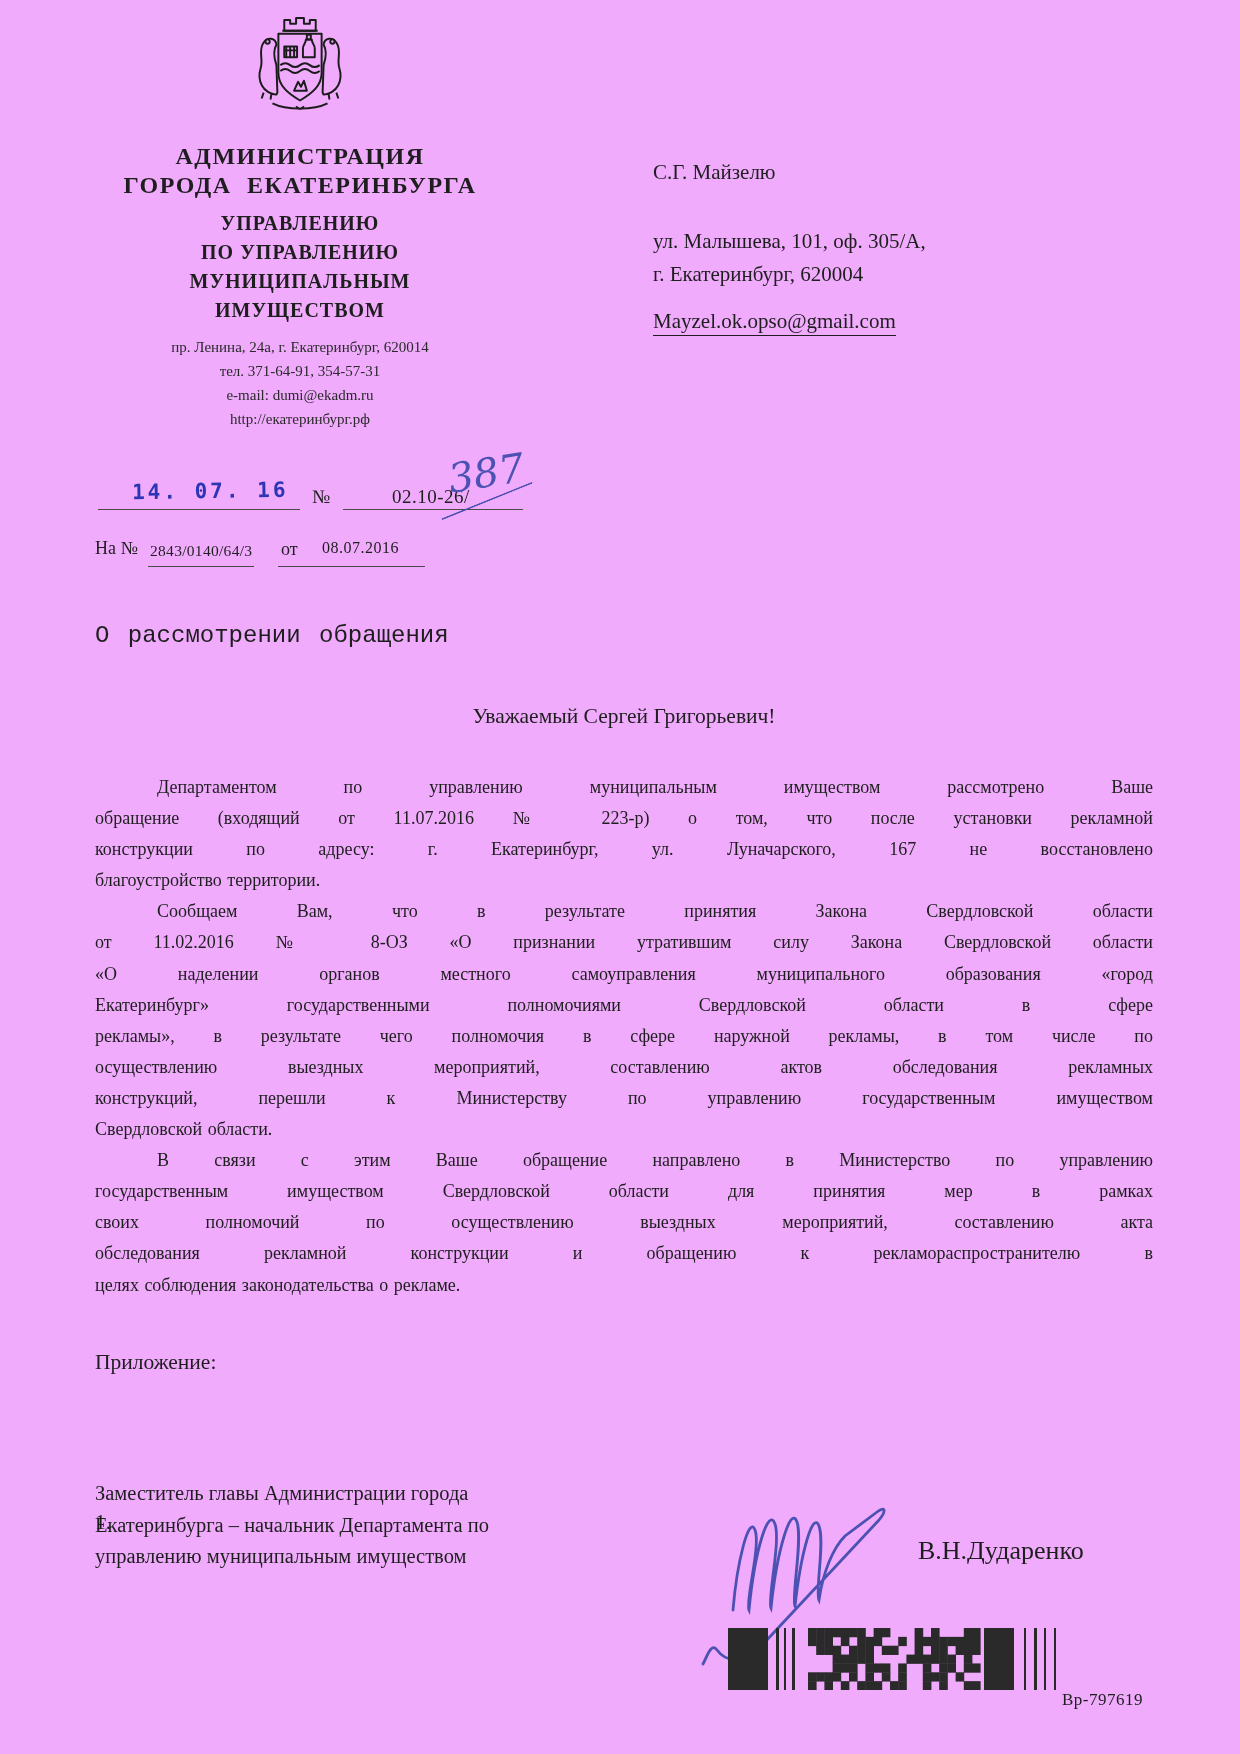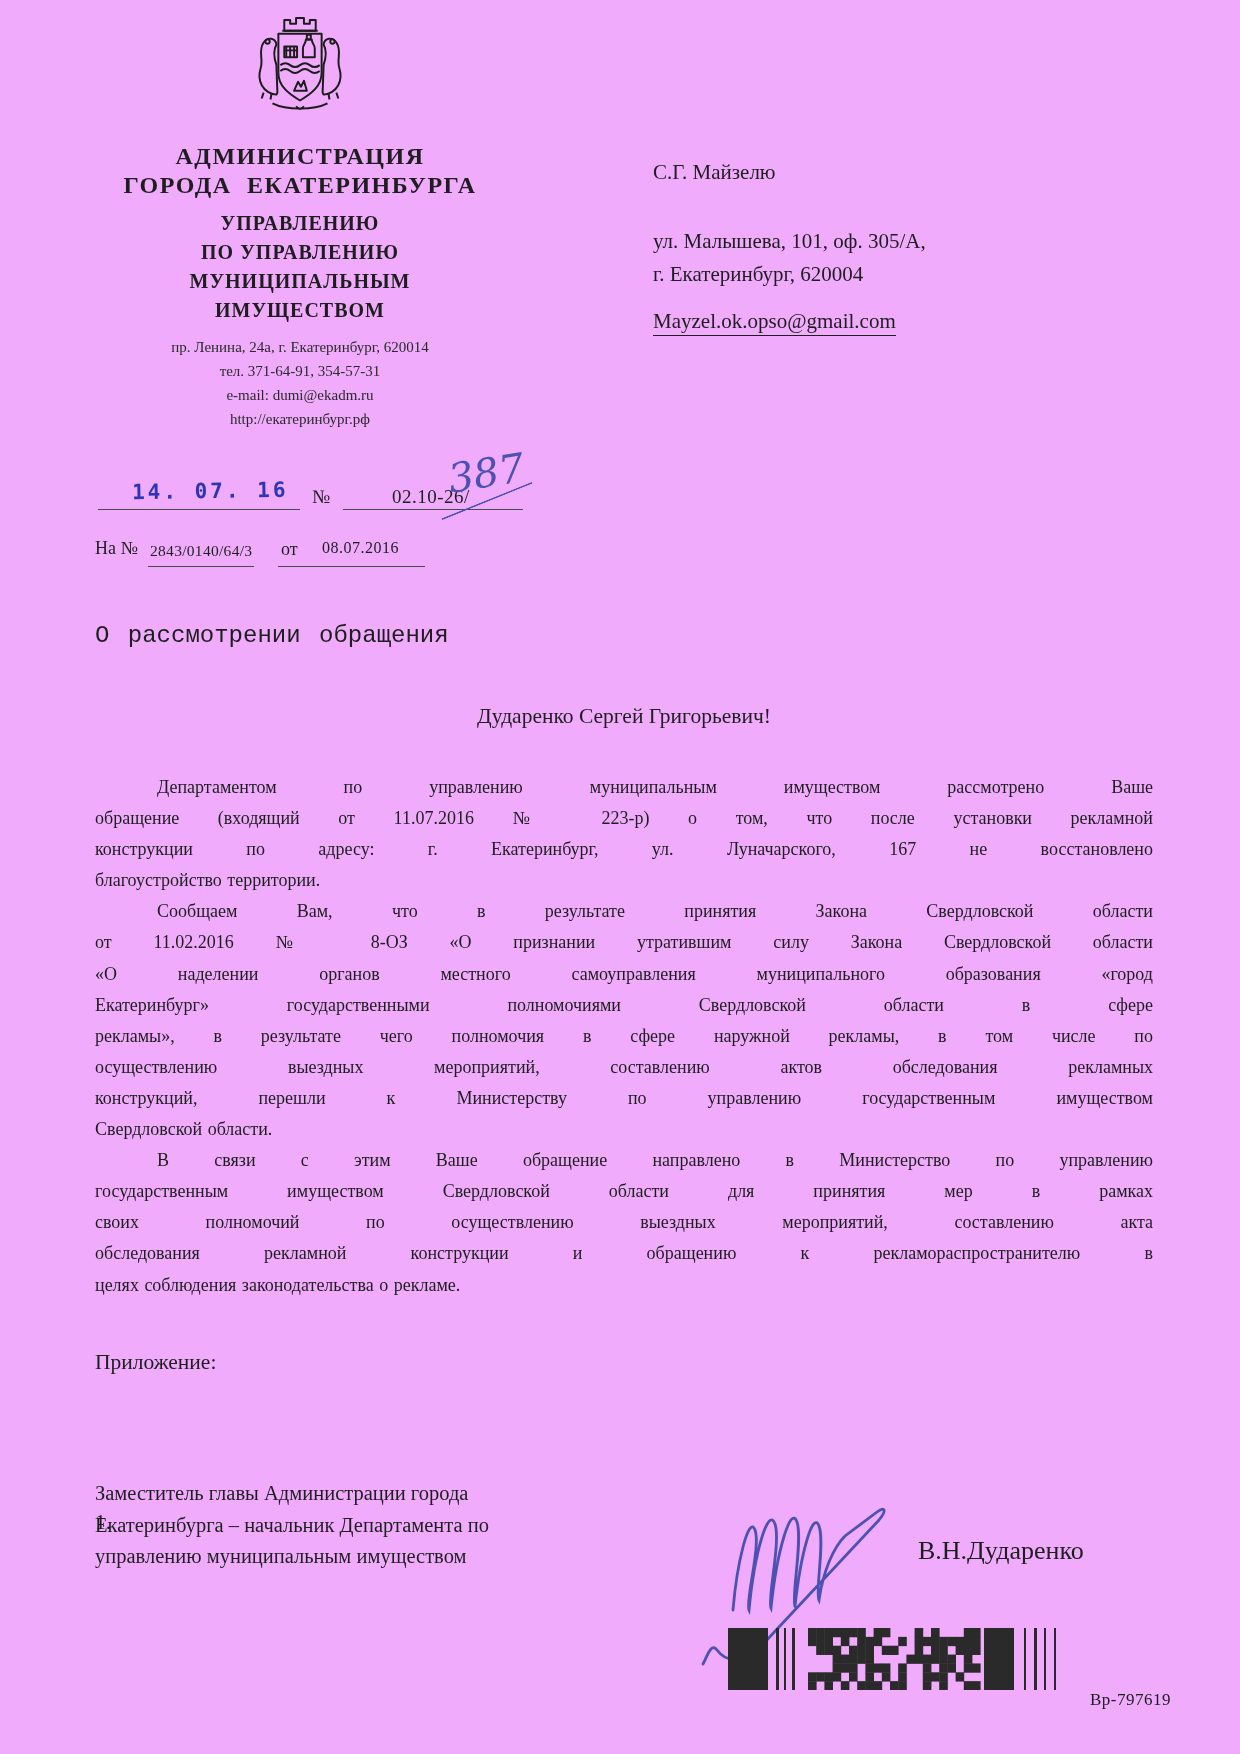--- a/index.html
+++ b/index.html
@@ -44,21 +44,21 @@
   .attachment{position:absolute;left:95px;top:1346px;width:1058px;font-size:21.5px;line-height:33px;display:flex;flex-direction:column;}
   .att-label{flex:0 0 160px;}
   .att-num{flex:0 0 52px;}
   .att-text{flex:1;}
   
   .sig-title{position:absolute;left:95px;top:1478px;width:500px;font-size:20.5px;line-height:31.5px;}
   .sig-scribble{position:absolute;left:645px;top:1452px;width:270px;height:215px;}
   .sig-name{position:absolute;left:918px;top:1536px;font-size:26px;}
   
   .barcode{position:absolute;left:728px;top:1628px;width:330px;height:62px;}
-  .barcode-label{position:absolute;left:1062px;top:1690px;font-size:17px;letter-spacing:0.5px;margin-left:28px;}
+  .barcode-label{position:absolute;left:1062px;top:1690px;font-size:17px;letter-spacing:0.5px;}
 </style>
 </head>
 <body>
 
 <div class="page">
 
   <div class="lh-col">
     <svg class="emblem" viewBox="0 0 140 118" fill="none" stroke="#1c1c1c" stroke-width="2" stroke-linejoin="round">
 
       <path d="M54 17 L54 6 L60 6 L60 10 L66 10 L66 4 L74 4 L74 10 L80 10 L80 6 L86 6 L86 17 Z"></path>
@@ -119,21 +119,21 @@
   <div class="hand-number">387</div>
   <div class="hand-stroke"></div>
   <div class="reply-label">На №</div>
   <div class="reply-number">2843/0140/64/3</div>
   <div class="uline" style="left:148px;top:566px;width:106px;"></div>
   <div class="ot-label">от</div>
   <div class="reply-date">08.07.2016</div>
   <div class="uline" style="left:278px;top:566px;width:147px;"></div>
 
   <div class="subject">О рассмотрении обращения</div>
-  <div class="salutation">Дударенко Сергей Григорьевич!</div>
+  <div class="salutation">Уважаемый Сергей Григорьевич!</div>
 
   <div class="body-block">
     <div>
       <div class="jline ind">Департаментом по управлению муниципальным имуществом рассмотрено Ваше</div>
       <div class="jline">обращение (входящий от 11.07.2016 № 223-р) о том, что после установки рекламной</div>
       <div class="jline">конструкции по адресу: г. Екатеринбург, ул. Луначарского, 167 не восстановлено</div>
       <div class="jlast">благоустройство территории.</div>
     </div>
     <div>
       <div class="jline ind">Сообщаем Вам, что в результате принятия Закона Свердловской области</div>

